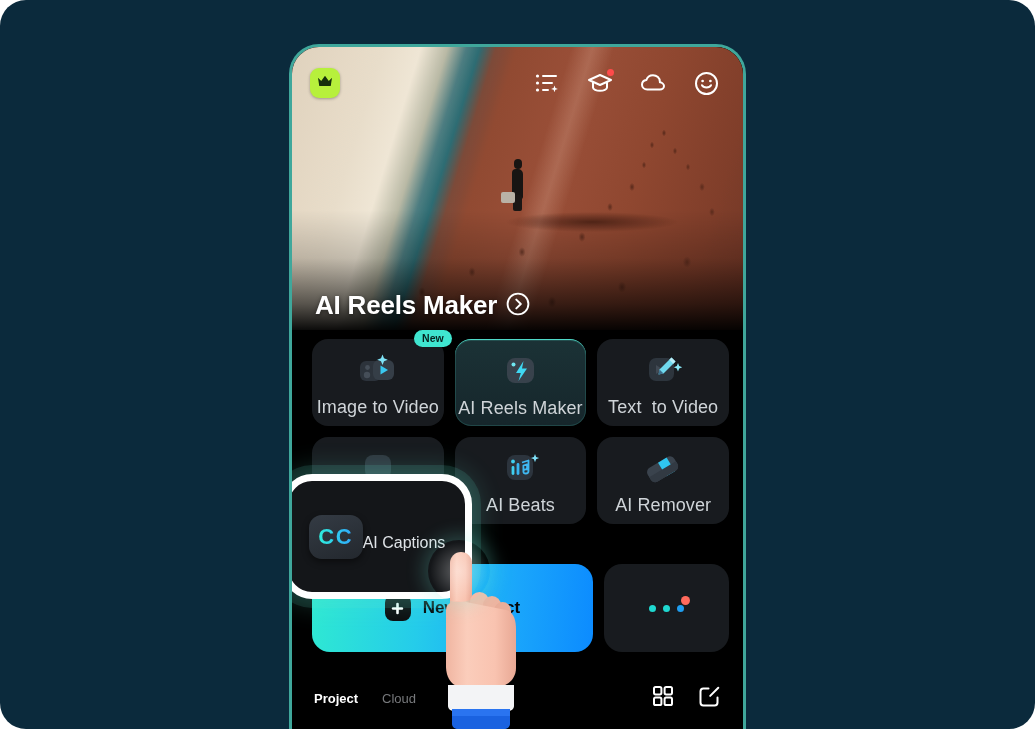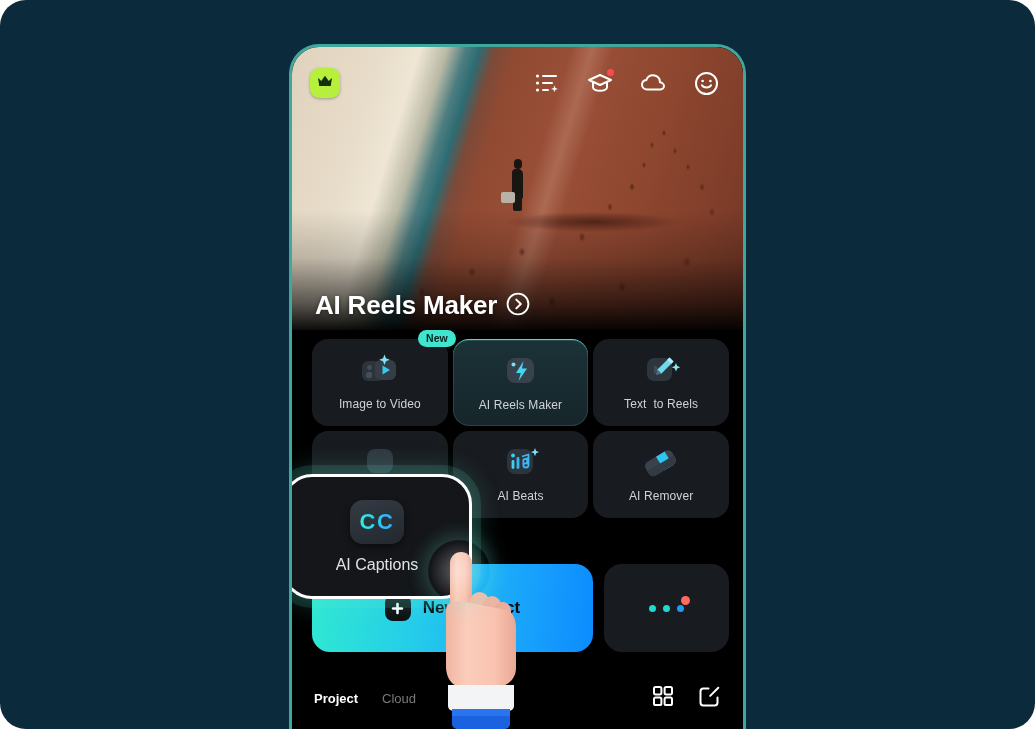--- a/index.html
+++ b/index.html
@@ -188,21 +188,21 @@
   }
 
   
   .grid {
     position: absolute;
     left: 20px;
     top: 292px;
     width: 417px;
     display: grid;
     grid-template-columns: 1fr 1fr 1fr;
-    gap: 5px;
+    gap: 11px;
   }
   .tile {
     position: relative;
     height: 87px;
     border-radius: 16px;
     background: #181b1f;
     display: flex;
     flex-direction: column;
     align-items: center;
     justify-content: flex-start;
@@ -215,21 +215,21 @@
     box-shadow: inset 0 0 0 1px rgba(79,217,200,.18);
   }
   .tile-icon {
     width: 44px; height: 44px;
     display: flex;
     align-items: center;
     justify-content: center;
   }
   .tile-label {
     margin-top: 4px;
-    font-size: 12px;
+    font-size: 18px;
     color: #cfd4d8;
     letter-spacing: .1px;
     white-space: pre;
   }
   .new-badge {
     position: absolute;
     right: -8px;
     top: -9px;
     background: #3fe5cf;
     color: #07201d;
@@ -241,28 +241,28 @@
   }
 
   
   .captions-ring {
     position: absolute;
     left: -10px;
     top: 427px;
     width: 190px;
     height: 125px;
     border-radius: 30px;
-    border: 3px solid #ffffff;
+    border: 7px solid #ffffff;
     background: #141619;
     box-shadow:
       0 0 0 9px rgba(95,232,205,.13),
       0 0 26px 6px rgba(95,232,205,.20);
     z-index: 20;
     display: flex;
-    flex-direction: column;
+    flex-direction: row;
     align-items: center;
     justify-content: center;
     box-sizing: border-box;
   }
   .captions-icon {
     width: 54px; height: 44px;
     border-radius: 13px;
     background: linear-gradient(160deg, #343b44 0%, #23282e 100%);
     display: flex;
     align-items: center;
@@ -500,21 +500,21 @@
           <span class="tile-icon">
             <svg width="44" height="38" viewBox="0 0 44 38">
               <rect x="8" y="6" width="25" height="23" rx="7" fill="#2d353d"></rect>
               <path d="M15 13 L22 17.5 L15 22 Z" fill="#414a54"></path>
               <path d="M30.5 5.5 L34.5 9.5 L22.5 21.5 L17.5 22.5 L18.5 17.5 Z" fill="#6fd9ee"></path>
               <path d="M30.5 5.5 L34.5 9.5 L32.3 11.7 L28.3 7.7 Z" fill="#b9eef8"></path>
               <path d="M18.5 17.5 L22.5 21.5 L17.5 22.5 Z" fill="#3f6f8c"></path>
               <path d="M37 11 L38.2 14 L41.2 15.2 L38.2 16.4 L37 19.4 L35.8 16.4 L32.8 15.2 L35.8 14 Z" fill="#8ae9f7"></path>
             </svg>
           </span>
-          <span class="tile-label">Text  to Reels</span>
+          <span class="tile-label">Text  to Video</span>
         </div>
 
         <div class="tile">
           <span class="tile-icon">
             <svg width="44" height="36" viewBox="0 0 44 36">
               <rect x="9" y="4" width="26" height="24" rx="8" fill="#2f373f"></rect>
             </svg>
           </span>
           <span class="tile-label">AI Captions</span>
         </div>

